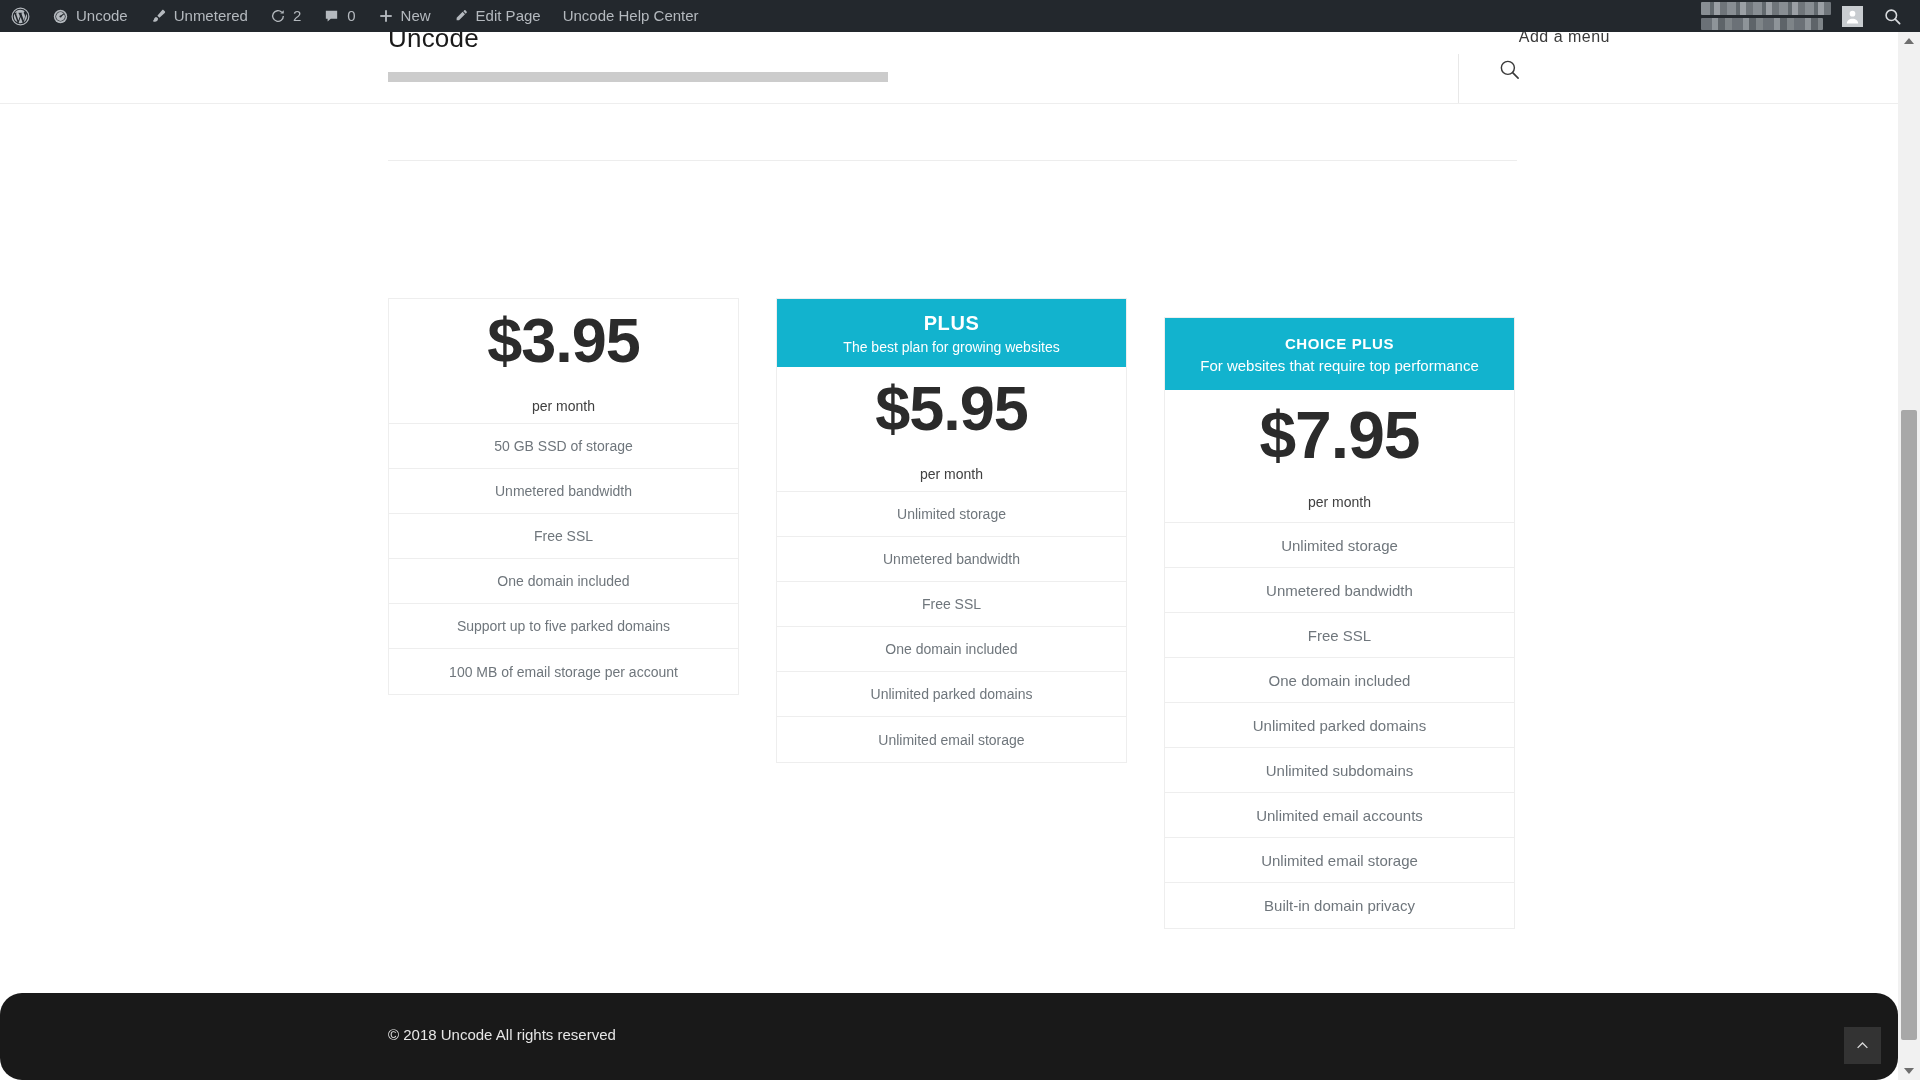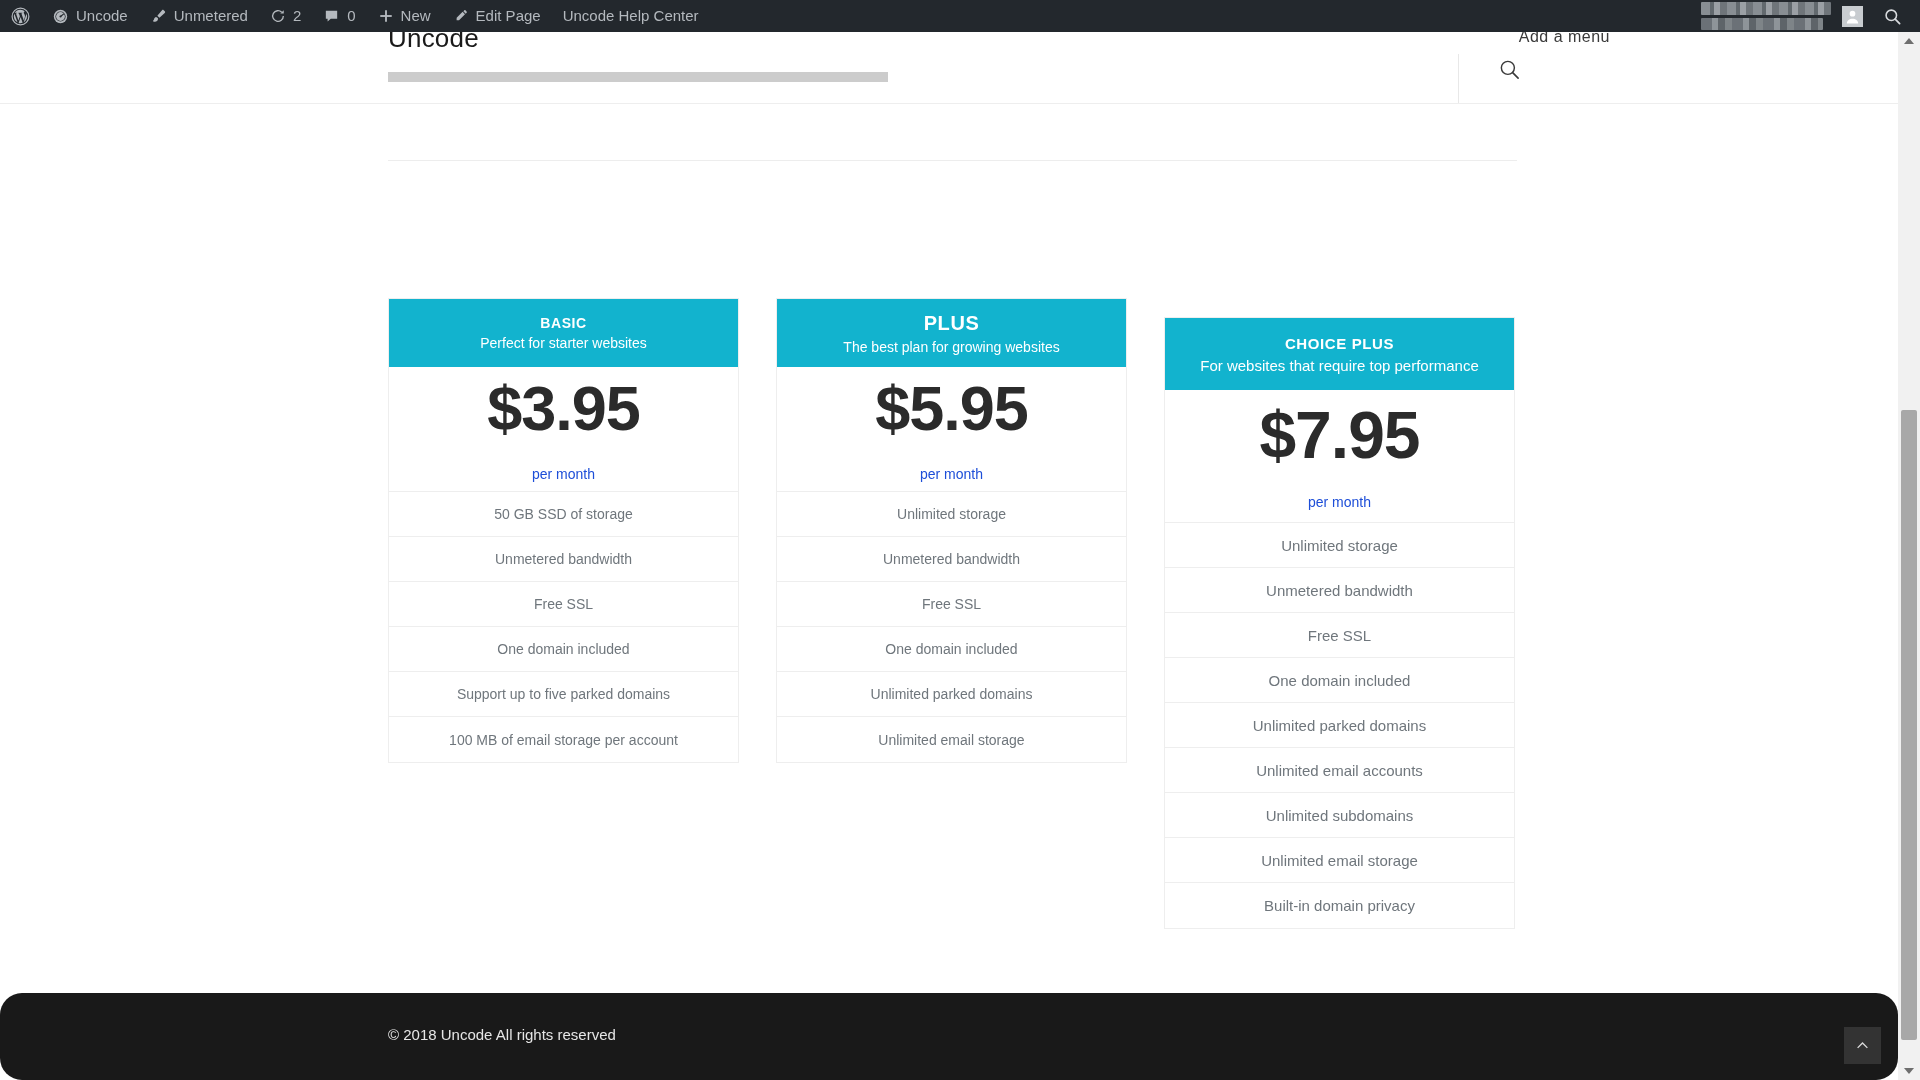--- a/index.html
+++ b/index.html
@@ -135,21 +135,21 @@
     background:#fff;
     border-bottom:1px solid #eeeeee;
   }
   .price-amount{
     color:#2b2b2b;
     font-weight:bold;
     line-height:1;
     letter-spacing:-1px;
   }
   .price-period{
-    color:#1d4ed8;
+    color:#404040;
     margin-top:26px;
   }
   .feat{
     display:flex; align-items:center; justify-content:center;
     color:#6f767c;
     border-bottom:1px solid #eeeeee;
     text-align:center;
   }
   .feat:last-child{ border-bottom:none; }
 
@@ -348,24 +348,20 @@
 
   <div class="hdr-bottom-line"></div>
 </div>
 
 <div class="gray-bar"></div>
 <div class="section-rule"></div>
 
 <div class="pricing">
 
   <div class="card" id="card-basic">
-    <div class="card-head">
-      <div class="card-title">BASIC</div>
-      <div class="card-sub">Perfect for starter websites</div>
-    </div>
     <div class="card-price">
       <div class="price-amount">$3.95</div>
       <div class="price-period">per month</div>
     </div>
     <div class="feat">50 GB SSD of storage</div>
     <div class="feat">Unmetered bandwidth</div>
     <div class="feat">Free SSL</div>
     <div class="feat">One domain included</div>
     <div class="feat">Support up to five parked domains</div>
     <div class="feat">100 MB of email storage per account</div>
@@ -395,22 +391,22 @@
     </div>
     <div class="card-price">
       <div class="price-amount">$7.95</div>
       <div class="price-period">per month</div>
     </div>
     <div class="feat">Unlimited storage</div>
     <div class="feat">Unmetered bandwidth</div>
     <div class="feat">Free SSL</div>
     <div class="feat">One domain included</div>
     <div class="feat">Unlimited parked domains</div>
+    <div class="feat">Unlimited subdomains</div>
     <div class="feat">Unlimited email accounts</div>
-    <div class="feat">Unlimited subdomains</div>
     <div class="feat">Unlimited email storage</div>
     <div class="feat">Built-in domain privacy</div>
   </div>
 
 </div>
 
 <div class="footer">
   <div class="footer-text">© 2018 Uncode All rights reserved</div>
 </div>
 

